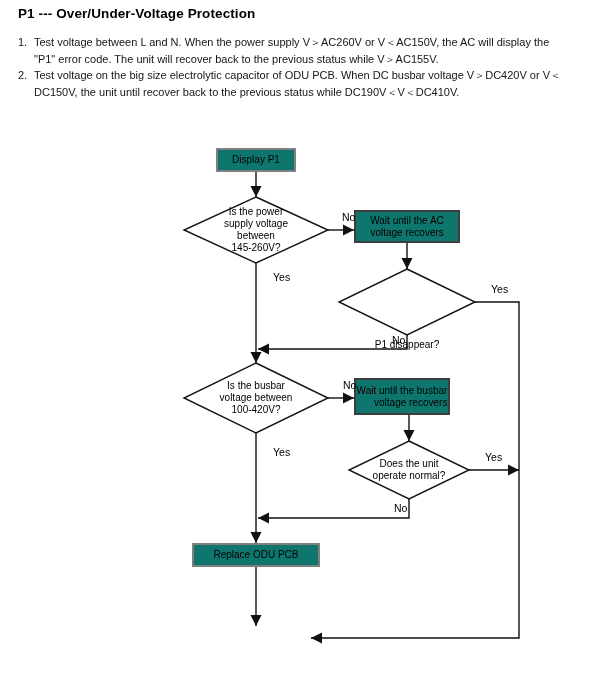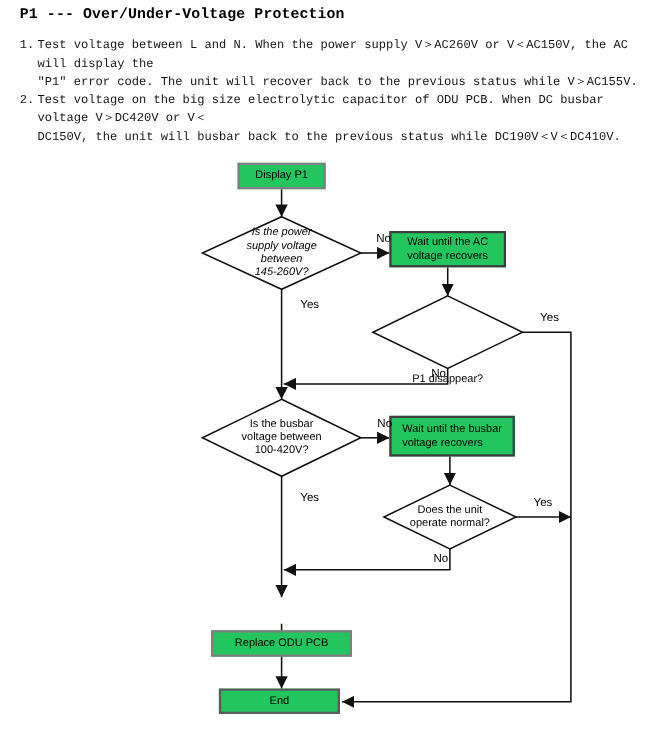--- a/index.html
+++ b/index.html
@@ -1,31 +1,31 @@
 <!DOCTYPE html>
 <html><head>
 <meta charset="utf-8">
 <style>
   html,body { margin:0; padding:0; background:#ffffff; }
   body {
     width:611px; height:676px; position:relative; overflow:hidden;
     font-family:"Liberation Sans","DejaVu Sans",sans-serif;
     color:#111;
   }
-  .header { position:absolute; left:18px; top:6px; width:582px;font-family:Liberation Mono, monospace; }
+  .header { position:absolute; left:18px; top:6px; width:582px; }
   .title { font-size:13.5px; font-weight:bold; color:#000; margin:0 0 13px 0; letter-spacing:0.1px; }
   .instruction { display:flex; font-size:11px; line-height:16.5px; color:#151515; }
   .instruction .num { width:16px; flex:none; }
   .instruction .txt { white-space:pre-line; }
   .flow { position:absolute; left:0; top:0; width:611px; height:676px; }
   .flow svg { position:absolute; left:0; top:0; }
   .node {
-    position:absolute; background:#22c55e; box-sizing:border-box;
+    position:absolute; background:#0f766e; box-sizing:border-box;
     display:flex; align-items:center; justify-content:center;
-    text-align:left; font-size:10px; line-height:12px; color:#000;
+    text-align:right; font-size:10px; line-height:12px; color:#000;
     white-space:pre-line;
   }
   .proc { border:2px solid #7f7f7f; }
   .wait { border:2px solid #3d3d3d; }
   .endb { border:2px solid #5a5a5a; }
   .dtext {
     position:absolute; text-align:center; font-size:10px; line-height:12px;
     color:#000; white-space:pre-line; pointer-events:none;
   }
   .elabel { position:absolute; font-size:10.5px; color:#000;margin-left:11px; }
@@ -36,21 +36,21 @@
 <div class="header">
   <h1 class="title">P1 --- Over/Under-Voltage Protection</h1>
   <div class="instruction">
     <span class="num">1.</span>
     <span class="txt">Test voltage between L and N. When the power supply V＞AC260V or V＜AC150V, the AC will display the
 "P1" error code. The unit will recover back to the previous status while V＞AC155V.</span>
   </div>
   <div class="instruction">
     <span class="num">2.</span>
     <span class="txt">Test voltage on the big size electrolytic capacitor of ODU PCB. When DC busbar voltage V＞DC420V or V＜
-DC150V, the unit will busbar back to the previous status while DC190V＜V＜DC410V.</span>
+DC150V, the unit until recover back to the previous status while DC190V＜V＜DC410V.</span>
   </div>
 </div>
 
 <div class="flow">
 
   <svg width="611" height="676" viewBox="0 0 611 676">
     <defs>
       <marker id="ah" viewBox="0 0 8 8" refX="8" refY="4" markerWidth="8" markerHeight="8" orient="auto-start-reverse">
         <path d="M0,0 L8,4 L0,8 Z" fill="#111"></path>
       </marker>
@@ -72,43 +72,42 @@
     <g fill="#ffffff" stroke="#111" stroke-width="1.4">
       <polygon points="256,197 328,230 256,263 184,230"></polygon>
       <polygon points="407,269 475,302 407,335 339,302"></polygon>
       <polygon points="256,363 328,398 256,433 184,398"></polygon>
       <polygon points="409,441 469,470 409,499 349,470"></polygon>
     </g>
   </svg>
 
   <div class="node proc" style="left:216px; top:148px; width:80px; height:24px;">Display P1</div>
 
-  <div class="dtext" style="left:186px; top:206px; width:140px;font-style:italic;">Is the power
+  <div class="dtext" style="left:186px; top:206px; width:140px;">Is the power
 supply voltage
 between
 145-260V?</div>
 
   <div class="node wait" style="left:354px; top:210px; width:106px; height:33px;">Wait until the AC
 voltage recovers</div>
 
   <div class="dtext" style="left:339px; top:296px; width:136px;margin-top:43px;">P1 disappear?</div>
 
   <div class="dtext" style="left:186px; top:380px; width:140px;">Is the busbar
 voltage between
 100-420V?</div>
 
-  <div class="node wait" style="left:354px; top:378px; width:114px; height:37px;">Wait until the busbar
+  <div class="node wait" style="left:354px; top:378px; width:96px; height:37px;">Wait until the busbar
 voltage recovers</div>
 
   <div class="dtext" style="left:344px; top:458px; width:130px;">Does the unit
 operate normal?</div>
 
-  <div class="node proc" style="left:192px; top:573px; width:128px; height:24px;">Replace ODU PCB</div>
+  <div class="node proc" style="left:192px; top:543px; width:128px; height:24px;">Replace ODU PCB</div>
 
-  <div class="node endb" style="left:199px; top:626px; width:110px; height:23px;">End</div>
 
   <span class="elabel" style="left:262px; top:271px;">Yes</span>
   <span class="elabel" style="left:331px; top:211px;">No</span>
   <span class="elabel" style="left:480px; top:283px;">Yes</span>
   <span class="elabel" style="left:381px; top:334px;">No</span>
   <span class="elabel" style="left:262px; top:446px;">Yes</span>
   <span class="elabel" style="left:332px; top:379px;">No</span>
   <span class="elabel" style="left:474px; top:451px;">Yes</span>
   <span class="elabel" style="left:383px; top:502px;">No</span>
 </div>

